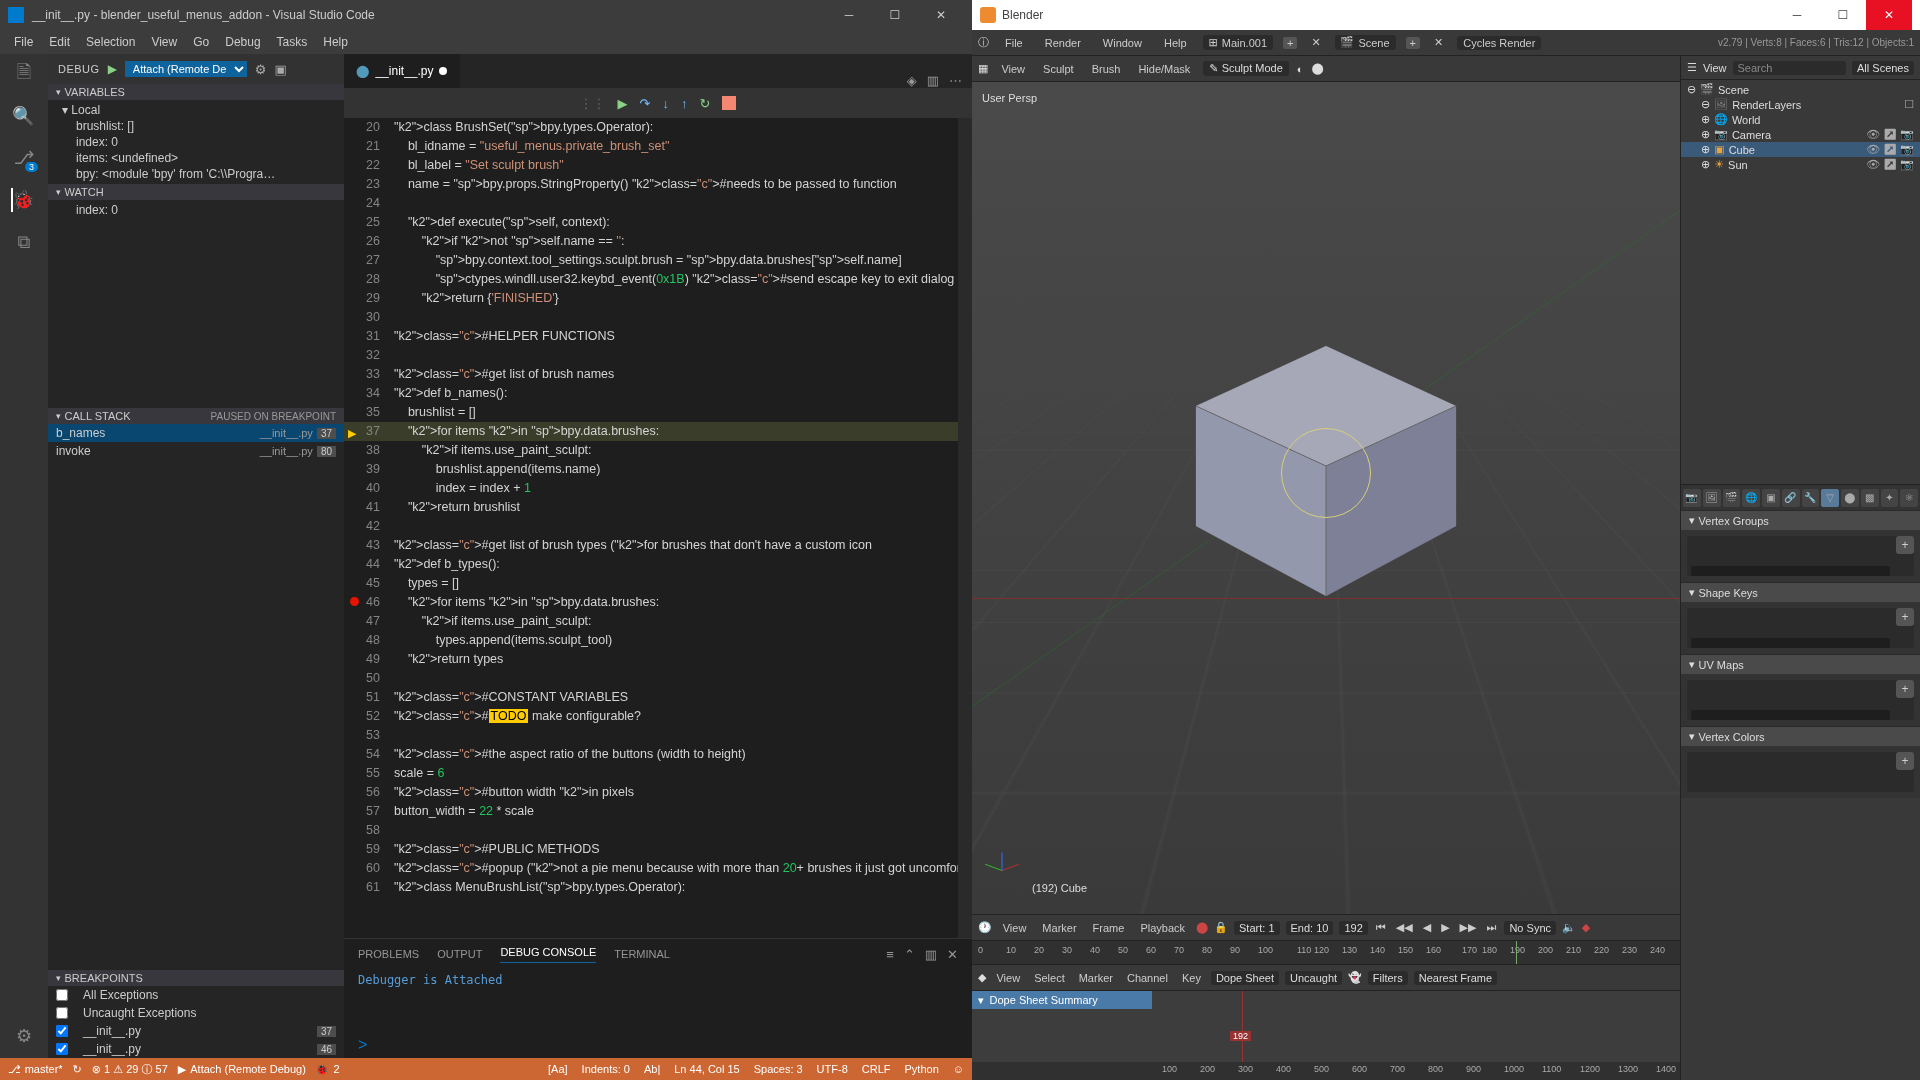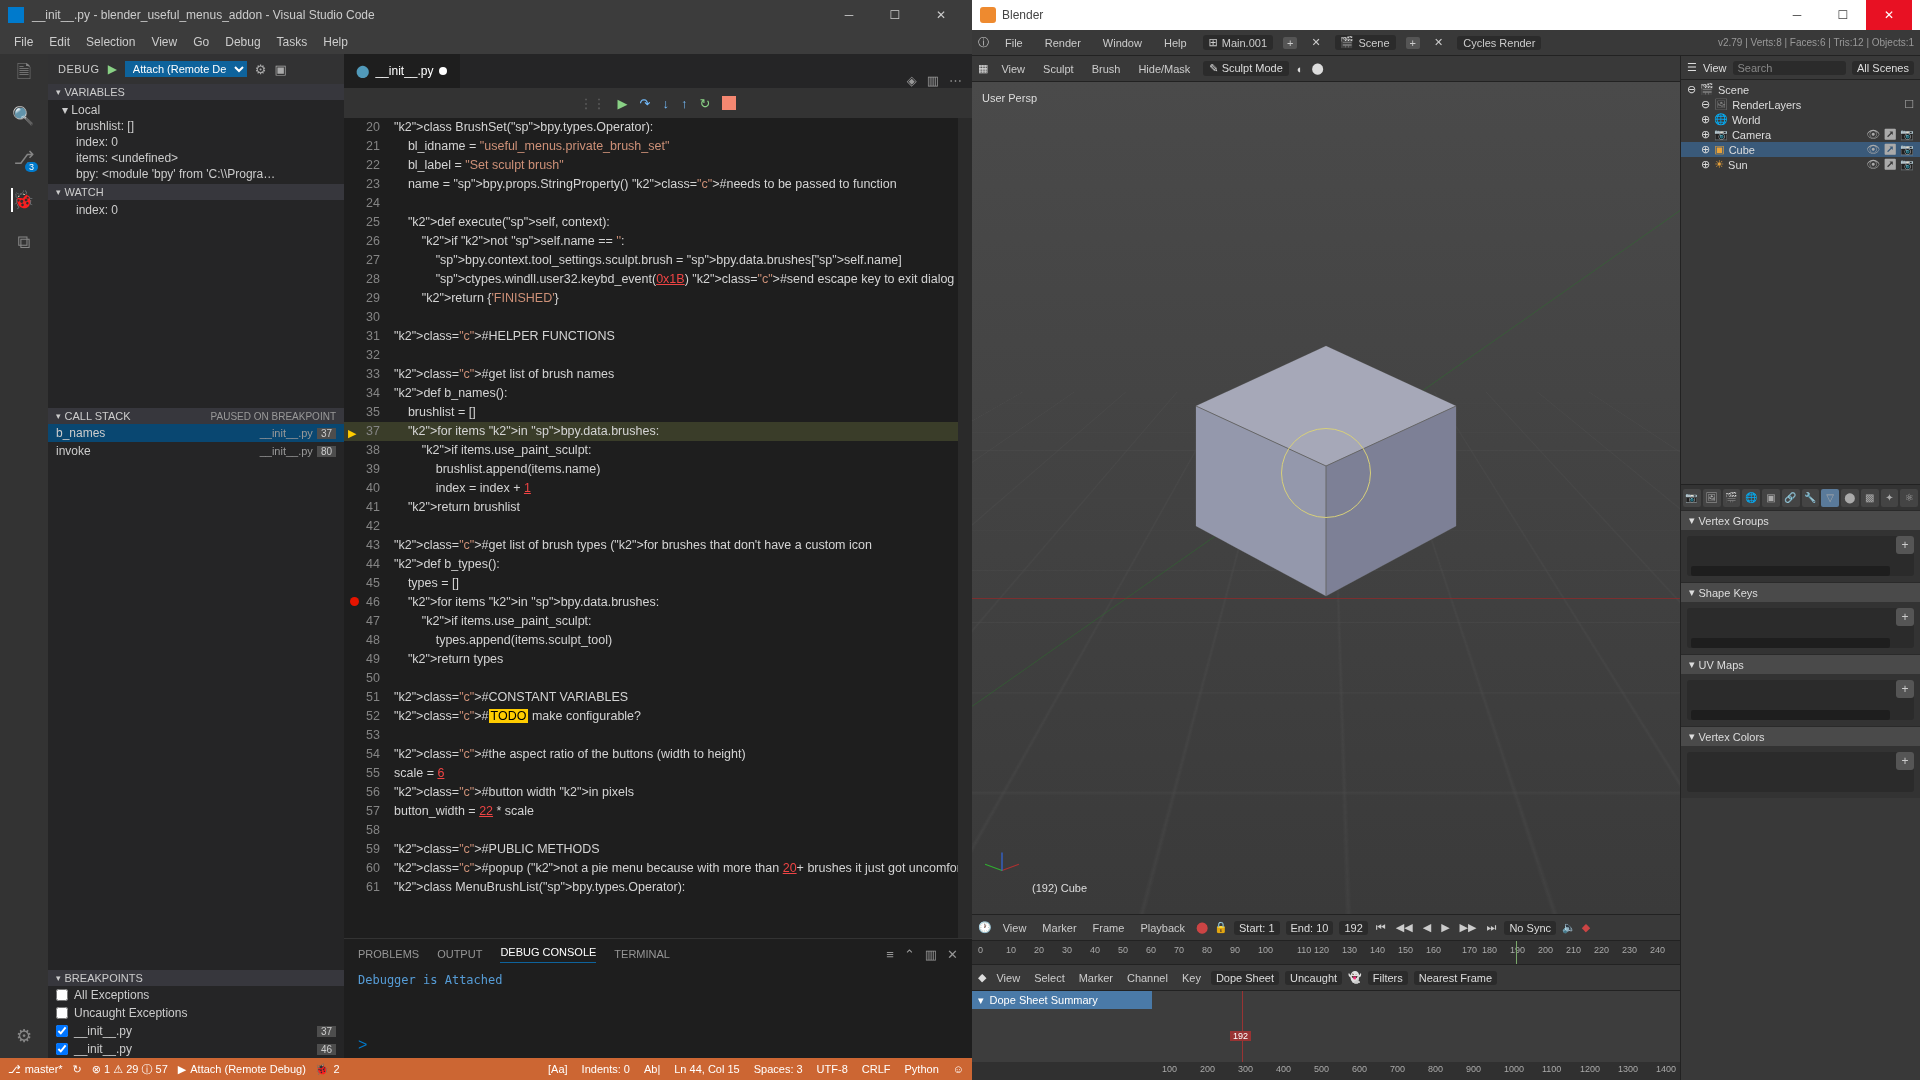--- a/index.html
+++ b/index.html
@@ -34,21 +34,21 @@
 .section-head { background:#37373d; padding:2px 8px; font-size:11px; display:flex; align-items:center; gap:4px;}
 .section-head .caret{ font-size:9px;}
 .section-head .r { margin-left:auto; font-size:10px; color:#999;}
 .vars { padding:2px 0; }
 .vars .row { padding:1px 14px; font-size:12px; color:#ccc; white-space:nowrap; overflow:hidden;}
 .vars .sub { padding-left:28px;}
 .cs-row { padding:2px 8px; display:flex; align-items:center; font-size:12px;}
 .cs-row.sel { background:#094771; }
 .cs-row .file { margin-left:auto; color:#999; font-size:11px;}
 .cs-row .ln { background:#4d4d4d; color:#ccc; padding:0 4px; margin-left:4px; font-size:10px;}
-.bp-row { padding:2px 8px; display:flex; align-items:center; gap:6px; font-size:12px;}
+.bp-row { padding:2px 8px; display:flex; align-items:center; gap:15px; font-size:12px;}
 .bp-row input{ width:12px; height:12px;}
 .bp-row .ln { margin-left:auto; background:#4d4d4d; padding:0 4px; font-size:10px;}
 
 .editor { flex:1; display:flex; flex-direction:column; overflow:hidden;}
 .dbg-toolbar { height:30px; background:#333; display:flex; align-items:center; justify-content:center; gap:12px; font-size:13px; color:#ccc;}
 .dbg-toolbar .grip{color:#666;}
 .dbg-toolbar .cont{color:#89d185;}
 .dbg-toolbar .step{color:#75beff;}
 .dbg-toolbar .rest{color:#89d185;}
 .dbg-toolbar .stop{width:14px;height:14px;background:#f48771;}
@@ -56,21 +56,21 @@
 .tab { height:34px; padding:0 12px; background:#2d2d2d; color:#969696; display:flex; align-items:center; gap:6px; font-size:12px; border-right:1px solid #1e1e1e;}
 .tab.active { background:#1e1e1e; color:#fff;}
 .tab .dot{ width:8px;height:8px;border-radius:50%;background:#fff;}
 .tabs .r { margin-left:auto; display:flex; gap:10px; padding:0 10px; color:#999; font-size:13px;}
 .code { flex:1; overflow:hidden; background:#1e1e1e; font-family:Consolas,monospace; font-size:12.5px; line-height:19px; position:relative;}
 .cline { display:flex; }
 .gut { width:50px; text-align:right; padding-right:14px; color:#858585; position:relative; flex-shrink:0;}
 .gut .bp { position:absolute; left:6px; top:4px; width:9px; height:9px; border-radius:50%; background:#e51400;}
 .gut .cur { position:absolute; left:4px; top:2px; color:#ffcc00; font-size:11px;}
 .src { flex:1; white-space:pre; color:#d4d4d4; padding-right:8px;}
-.cline.hl { background:#3a3d29; } .s{color:#ce9178;} .n{color:#ef4444;text-decoration:underline;}
+.cline.hl { background:#3a3d29; } .s{color:#ce9178;} .n{color:#22c55e;}
 .todo{background:#ffcc00;color:#000;padding:0 2px;}
 .minimap{position:absolute; right:0; top:0; width:14px; height:100%; background:linear-gradient(#2a2a2a,#2a2a2a);}
 .panel { height:120px; border-top:1px solid #333; background:#1e1e1e; display:flex; flex-direction:column;}
 .ptabs { height:30px; display:flex; align-items:center; gap:18px; padding:0 14px; font-size:11px; color:#969696;}
 .ptabs .act{ color:#fff; border-bottom:1px solid #0e639c; padding-bottom:4px;}
 .ptabs .r{margin-left:auto; display:flex; gap:10px; font-size:13px;}
 .pbody { flex:1; padding:4px 14px; font-family:Consolas,monospace; font-size:12px; color:#569cd6;}
 .prompt { color:#007acc; padding:0 14px 4px;}
 .status { height:22px; background:#cc6633; color:#fff; display:flex; align-items:center; font-size:11px; padding:0 8px; gap:10px;}
 .status .seg{display:flex;align-items:center;gap:4px;}

